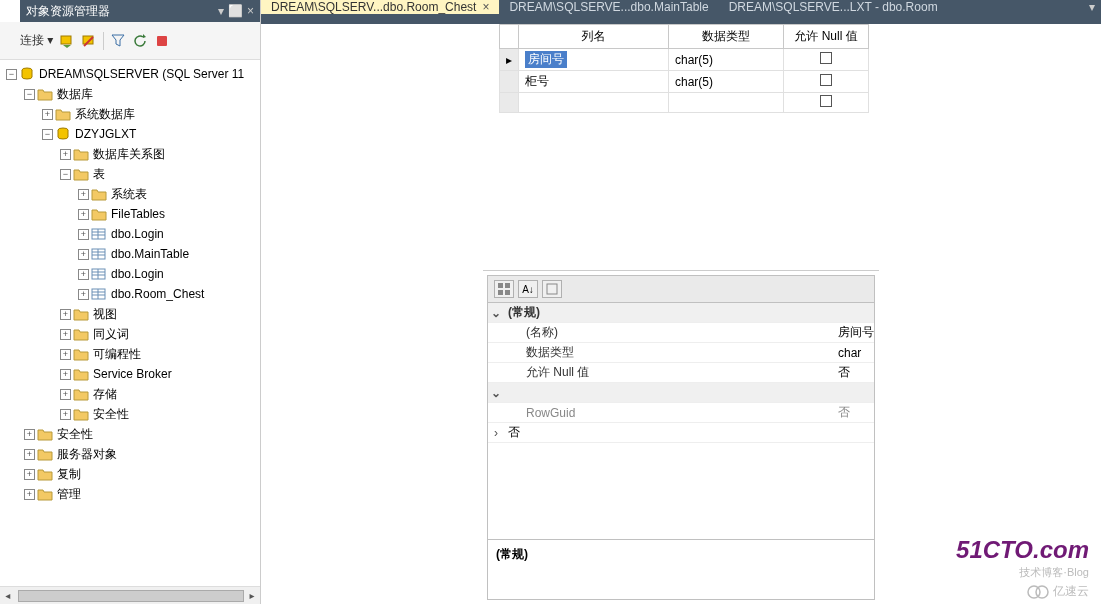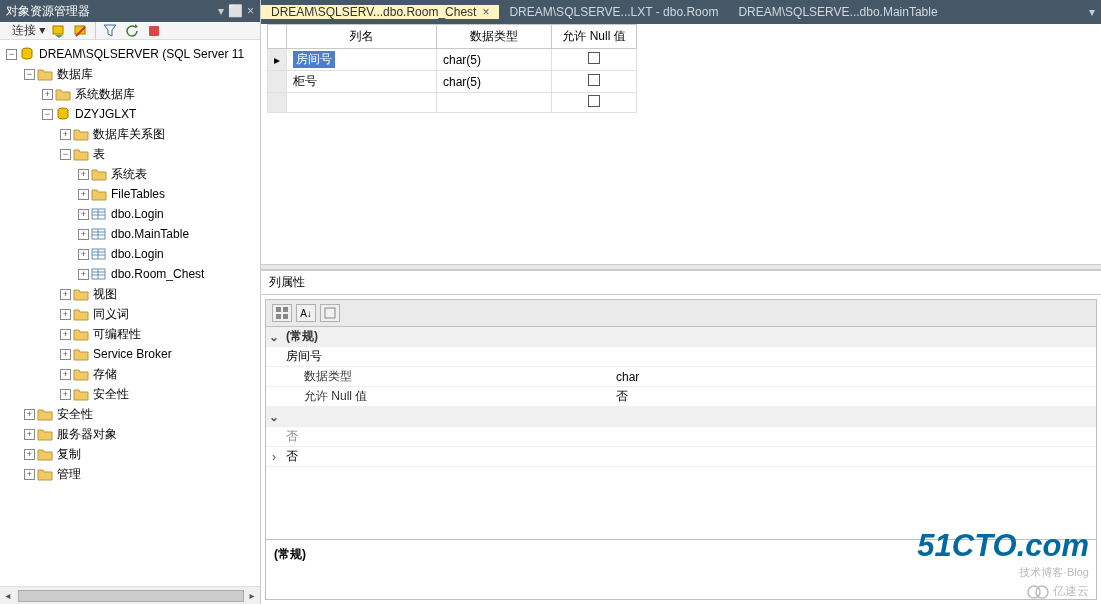--- a/index.html
+++ b/index.html
@@ -1,48 +1,48 @@
 <!DOCTYPE html>
 <html><head>
 <meta charset="utf-8">
 <style>
 * { box-sizing: border-box; margin: 0; padding: 0; font-family: "Microsoft YaHei", "Segoe UI", Tahoma, sans-serif; font-size: 12px; }
 body { width: 1101px; height: 604px; background: #fff; overflow: hidden; display: flex; flex-direction: column; }
 .main-area { display: flex; flex: 1; overflow: hidden; }
 
 
 .obj-explorer { width: 261px; display: flex; flex-direction: column; border-right: 1px solid #ccc; background: #fff; }
-.panel-title { background: #465768; color: #fff; height: 22px; display: flex; align-items: center; padding: 0 6px; }
+.panel-title { background: #465768; color: #fff; height: 22px; display: flex; align-items: center; padding: 0 6px; margin-left: 20px; }
 .panel-title .title-text { flex: 1; }
 .panel-title .pin, .panel-title .close { color: #ccc; margin-left: 4px; cursor: pointer; }
-.toolbar { height: 18px; display: flex; align-items: center; padding: 0 12px; gap: 6px; background: #f5f5f5; border-bottom: 1px solid #ddd; }
+.toolbar { height: 38px; display: flex; align-items: center; padding: 0 20px; gap: 6px; background: #f5f5f5; border-bottom: 1px solid #ddd; }
 .toolbar .dropdown { cursor: pointer; color: #333; }
 .toolbar .sep { width: 1px; height: 18px; background: #ccc; }
 .toolbar .ticon { width: 16px; height: 16px; display: inline-flex; align-items: center; justify-content: center; cursor: pointer; }
 .tree { flex: 1; overflow: auto; padding: 4px 0 4px 2px; }
 .tree ul { list-style: none; padding-left: 18px; }
 .tree > ul { padding-left: 4px; }
 .tree li { white-space: nowrap; line-height: 20px; }
 .node { display: flex; align-items: center; gap: 2px; cursor: pointer; }
 .expander { width: 11px; height: 11px; border: 1px solid #888; display: inline-flex; align-items: center; justify-content: center; font-size: 9px; line-height: 1; color: #555; background: #fff; }
 .ficon { width: 16px; height: 16px; display: inline-flex; align-items: center; justify-content: center; }
 .label { padding: 0 2px; }
 .hscroll { height: 18px; background: #f0f0f0; border-top: 1px solid #ddd; display: flex; align-items: center; }
 .hscroll .thumb { width: 230px; height: 12px; background: #cdcdcd; margin-left: 2px; border: 1px solid #aaa; }
 .hscroll .arrow { width: 16px; font-size: 10px; text-align: center; color: #555; }
 
 
 .right { flex: 1; display: flex; flex-direction: column; }
-.doc-tabs { height: 24px; background: #465768; display: flex; align-items: center; }
+.doc-tabs { height: 24px; background: #465768; display: flex; align-items: flex-start; }
 .doc-tabs .tab { padding: 0 10px; display: flex; align-items: center; color: #d0d8e0; cursor: pointer; white-space: nowrap; font-size: 12px; }
 .doc-tabs .tab.active { background: #fff5c2; color: #333; }
 .doc-tabs .tab .closex { margin-left: 6px; color: #555; }
 .doc-tabs .overflow { margin-left: auto; padding: 0 6px; color: #ccc; display: flex; align-items: center; cursor: pointer; }
 
-.designer { display: flex; flex-direction: column; flex: 1; }
+.designer { display: flex; flex-direction: column; flex: 1; align-items: center; }
 .grid-wrap { background: #fff; }
 .col-grid { border-collapse: collapse; width: 370px; margin-left: 6px; }
 .col-grid th { background: #fff; border: 1px solid #c8c8c8; font-weight: normal; padding: 3px 6px; text-align: center; position: relative; }
 .col-grid td { border: 1px solid #e0e0e0; padding: 2px 6px; height: 20px; }
 .rowhead { width: 18px; background: #eaeaea; text-align: center; border: 1px solid #c8c8c8; }
 .rowhead.sel { background: #eaeaea; }
 .cell-sel { background: #4a7fca; color: #fff; display: inline-block; padding: 0 3px; }
 .checkbox { width: 12px; height: 12px; border: 1px solid #555; display: inline-block; margin: auto; }
 .center { text-align: center; }
 
@@ -57,21 +57,21 @@
 .prop-row.cat { background: #f0f0f0; font-weight: bold; }
 .prop-row .exp { width: 16px; text-align: center; color: #555; cursor: pointer; }
 .prop-row .pname { flex: 0 0 330px; padding-left: 4px; color: #333; }
 .prop-row.cat .pname { color: #333; }
 .prop-row .pval { flex: 1; padding-left: 4px; }
 .prop-row.sub .pname { padding-left: 22px; }
 .prop-row .gray { color: #888; }
 .prop-desc { border: 1px solid #c0c0c0; border-top: none; margin: 0 4px 4px 4px; padding: 6px 8px; height: 60px; background: #fff; }
 .prop-desc .b { font-weight: bold; }
 
-.watermark1 { position: absolute; right: 12px; bottom: 40px; color: #0369a1; font-size: 31px; font-family: Arial; font-weight: bold; font-style: italic; pointer-events: none; }
+.watermark1 { position: absolute; right: 12px; bottom: 40px; color: #701a75; font-size: 24px; font-family: Arial; font-weight: bold; font-style: italic; pointer-events: none; }
 .watermark1b { position: absolute; right: 12px; bottom: 24px; color: #bbb; font-size: 11px; pointer-events: none; }
 .watermark2 { position: absolute; right: 12px; bottom: 4px; color: #bbb; font-size: 14px; display: flex; align-items: center; gap: 4px; pointer-events: none; }
 
 svg { display: block; }
 </style>
 </head>
 <body>
 
 <div class="main-area">
 
@@ -388,22 +388,22 @@
       <span class="arrow" style="margin-left:auto;">▸</span>
     </div>
   </div>
 
   <div class="right">
     <div class="doc-tabs">
       <div class="tab active">
           <span>DREAM\SQLSERV...dbo.Room_Chest</span>
           <span class="closex">×</span>
         </div>
+      <div class="tab">DREAM\SQLSERVE...dbo.MainTable</div>
       <div class="tab">DREAM\SQLSERVE...LXT - dbo.Room</div>
-      <div class="tab">DREAM\SQLSERVE...dbo.MainTable</div>
       <div class="overflow">▾</div>
     </div>
 
     <div class="designer">
       <div class="grid-wrap" style="height:240px;">
         <table class="col-grid">
           <tbody>
               <tr>
             <th class="rowhead"></th>
             <th style="width:150px;">列名</th>
@@ -428,21 +428,20 @@
             <td></td>
             <td class="center"><span class="checkbox"></span></td>
           </tr>
         </tbody>
           </table>
       </div>
 
       <div class="splitter-h"></div>
 
       <div class="prop-panel">
-        <div class="prop-title">列属性</div>
         <div class="prop-toolbar">
           <span class="btn">
               <svg width="12" height="12">
                 <rect x="0" y="0" width="5" height="5" fill="#888"></rect>
                 <rect x="7" y="0" width="5" height="5" fill="#888"></rect>
                 <rect x="0" y="7" width="5" height="5" fill="#888"></rect>
                 <rect x="7" y="7" width="5" height="5" fill="#888"></rect>
               </svg>
             </span>
           <span class="btn">A↓</span>
@@ -452,37 +451,39 @@
               </svg>
             </span>
         </div>
         <div class="prop-body">
           <div class="prop-row cat">
               <span class="exp">⌄</span>
               <span class="pname">(常规)</span>
             </div>
           <div class="prop-row sub">
               <span class="exp"></span>
+              <span class="pname">(名称)</span>
               <span class="pval">房间号</span>
             </div>
           <div class="prop-row sub">
               <span class="exp"></span>
               <span class="pname">数据类型</span>
               <span class="pval">char</span>
             </div>
           <div class="prop-row sub">
               <span class="exp"></span>
               <span class="pname">允许 Null 值</span>
               <span class="pval">否</span>
             </div>
           <div class="prop-row cat">
               <span class="exp">⌄</span>
             </div>
           <div class="prop-row sub">
               <span class="exp"></span>
+              <span class="pname gray">RowGuid</span>
               <span class="pval gray">否</span>
             </div>
           <div class="prop-row sub">
               <span class="exp">›</span>
               <span class="pval">否</span>
             </div>
         </div>
         <div class="prop-desc">
           <span class="b">(常规)</span>
         </div>

